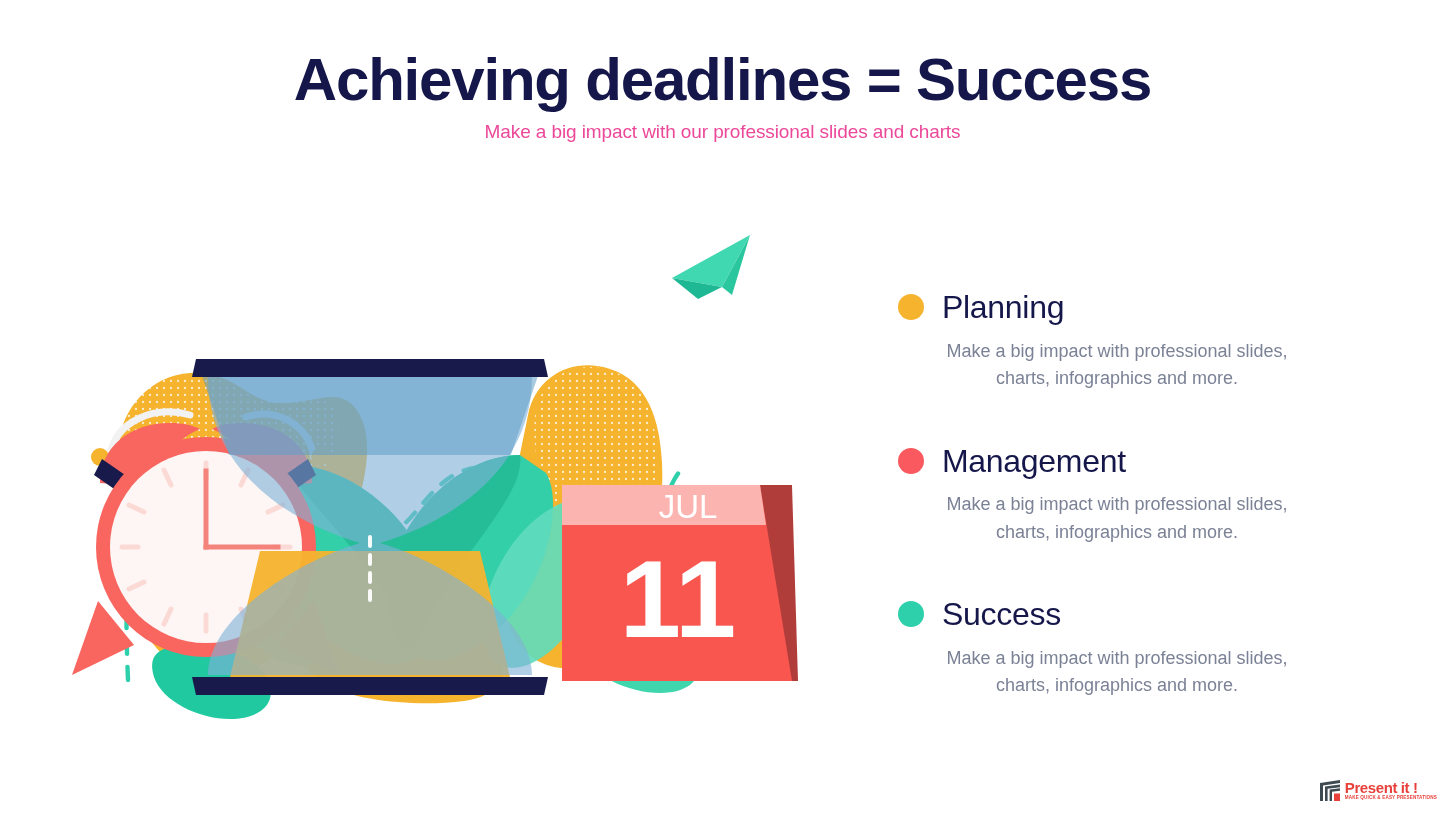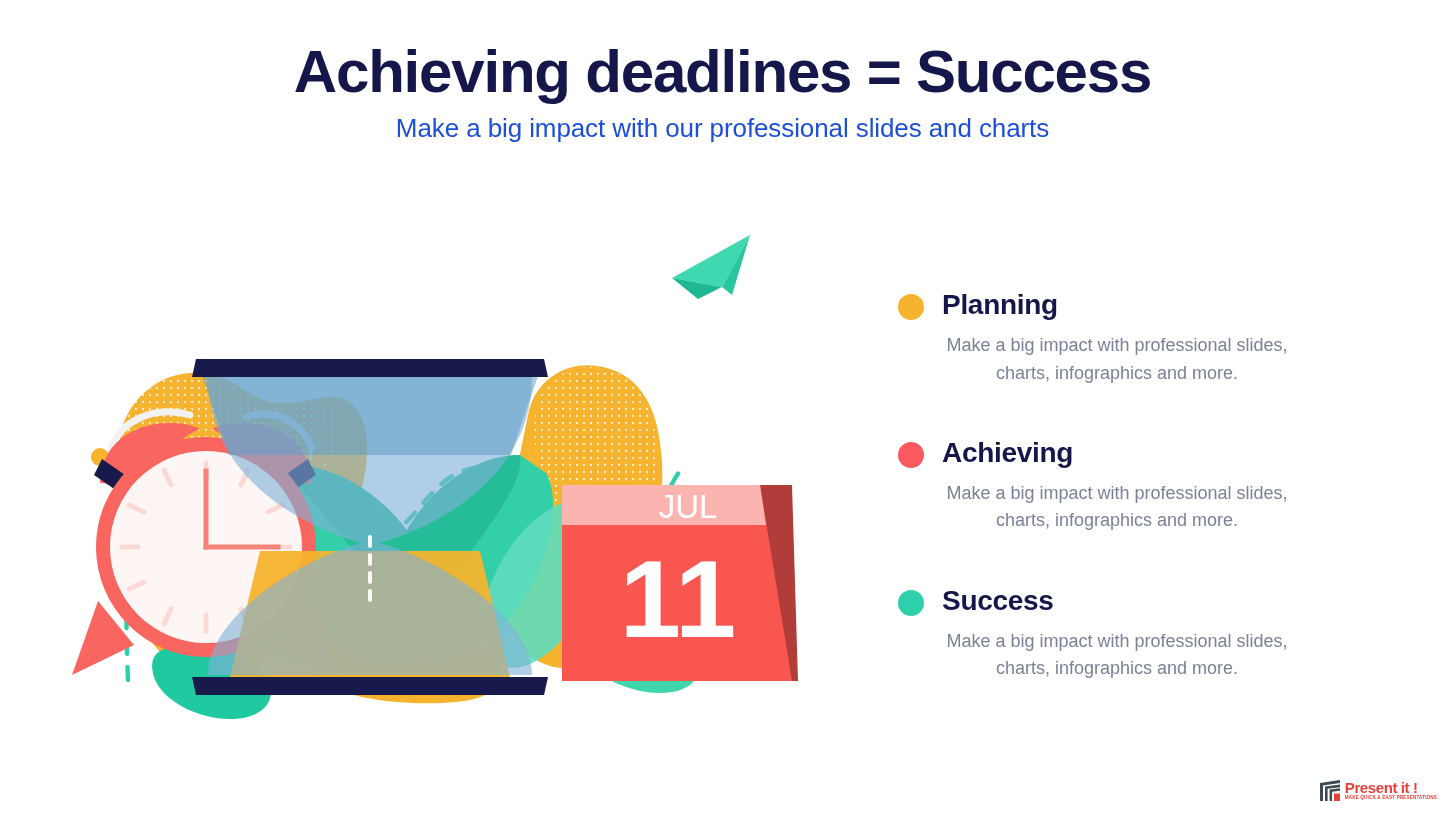--- a/index.html
+++ b/index.html
@@ -26,27 +26,27 @@
     left: 0;
     width: 1445px;
     text-align: center;
   }
   .title {
     font-size: 60px;
     font-weight: 700;
     letter-spacing: -1.2px;
     color: #15164a;
     line-height: 1.05;
-    margin: 0;
+    margin: 8px;
     white-space: nowrap;
   }
   .subtitle {
-    font-size: 26px;
+    font-size: 19px;
     font-weight: 400;
-    color: #1d4ed8;
+    color: #ec4899;
     margin: 10px 0 0 0;
     letter-spacing: -0.1px;
   }
 
   
   .illustration {
     position: absolute;
     left: 50px;
     top: 225px;
     width: 790px;
@@ -66,22 +66,22 @@
   .bullet {
     position: absolute;
     left: 0;
     top: 9px;
     width: 26px;
     height: 26px;
     border-radius: 50%;
   }
   .feature-title {
     margin: 0 0 0 44px;
-    font-size: 28px;
-    font-weight: 700;
+    font-size: 32px;
+    font-weight: 400;
     color: #15164a;
     letter-spacing: -0.3px;
     line-height: 1.4;
   }
   .feature-desc {
     margin: 8px 0 0 44px;
     font-size: 18px;
     font-weight: 400;
     color: #7b8296;
     line-height: 1.52;
@@ -261,21 +261,21 @@
   <div class="features">
 
     <div class="feature">
       <span class="bullet" style="background:#f5b32e"></span>
       <h2 class="feature-title">Planning</h2>
       <p class="feature-desc">Make a big impact with professional slides, charts, infographics and more.</p>
     </div>
 
     <div class="feature">
       <span class="bullet" style="background:#f9595f"></span>
-      <h2 class="feature-title">Achieving</h2>
+      <h2 class="feature-title">Management</h2>
       <p class="feature-desc">Make a big impact with professional slides, charts, infographics and more.</p>
     </div>
 
     <div class="feature">
       <span class="bullet" style="background:#2ed0ac"></span>
       <h2 class="feature-title">Success</h2>
       <p class="feature-desc">Make a big impact with professional slides, charts, infographics and more.</p>
     </div>
 
   </div>

